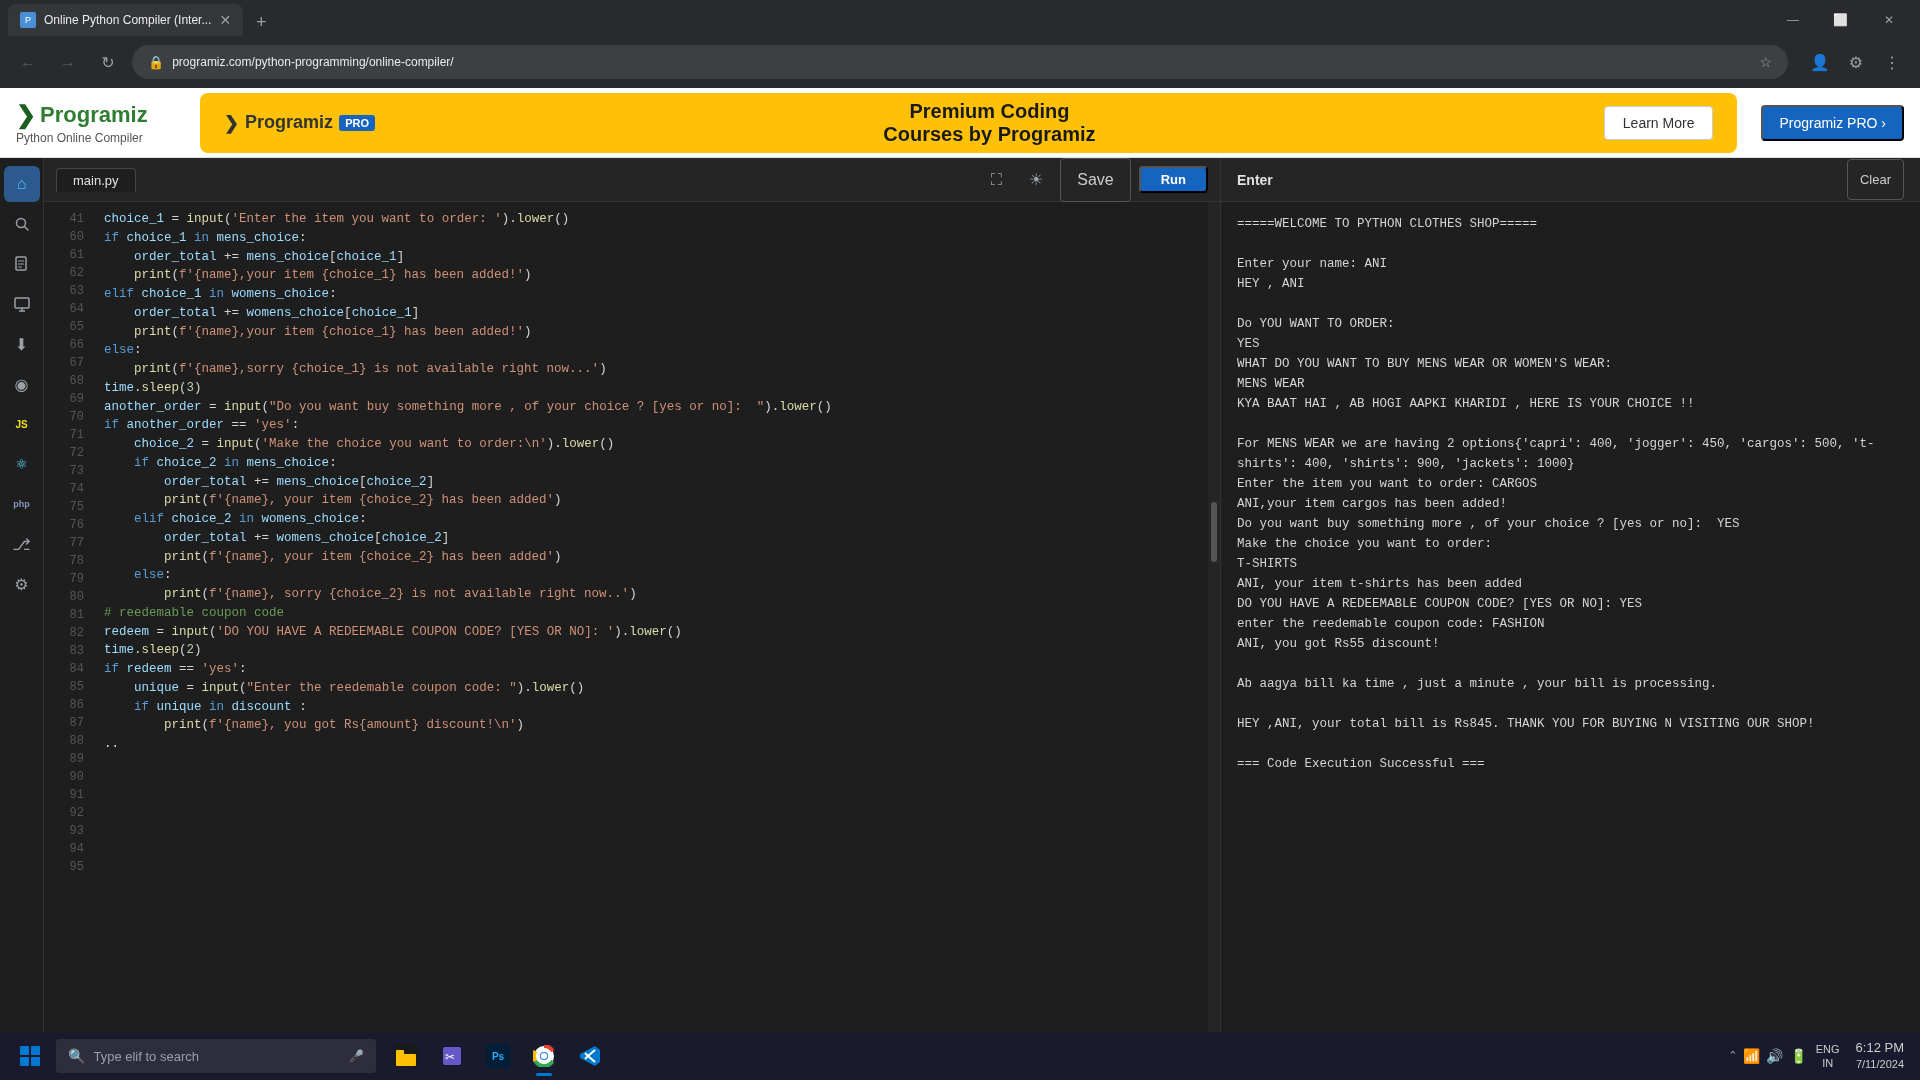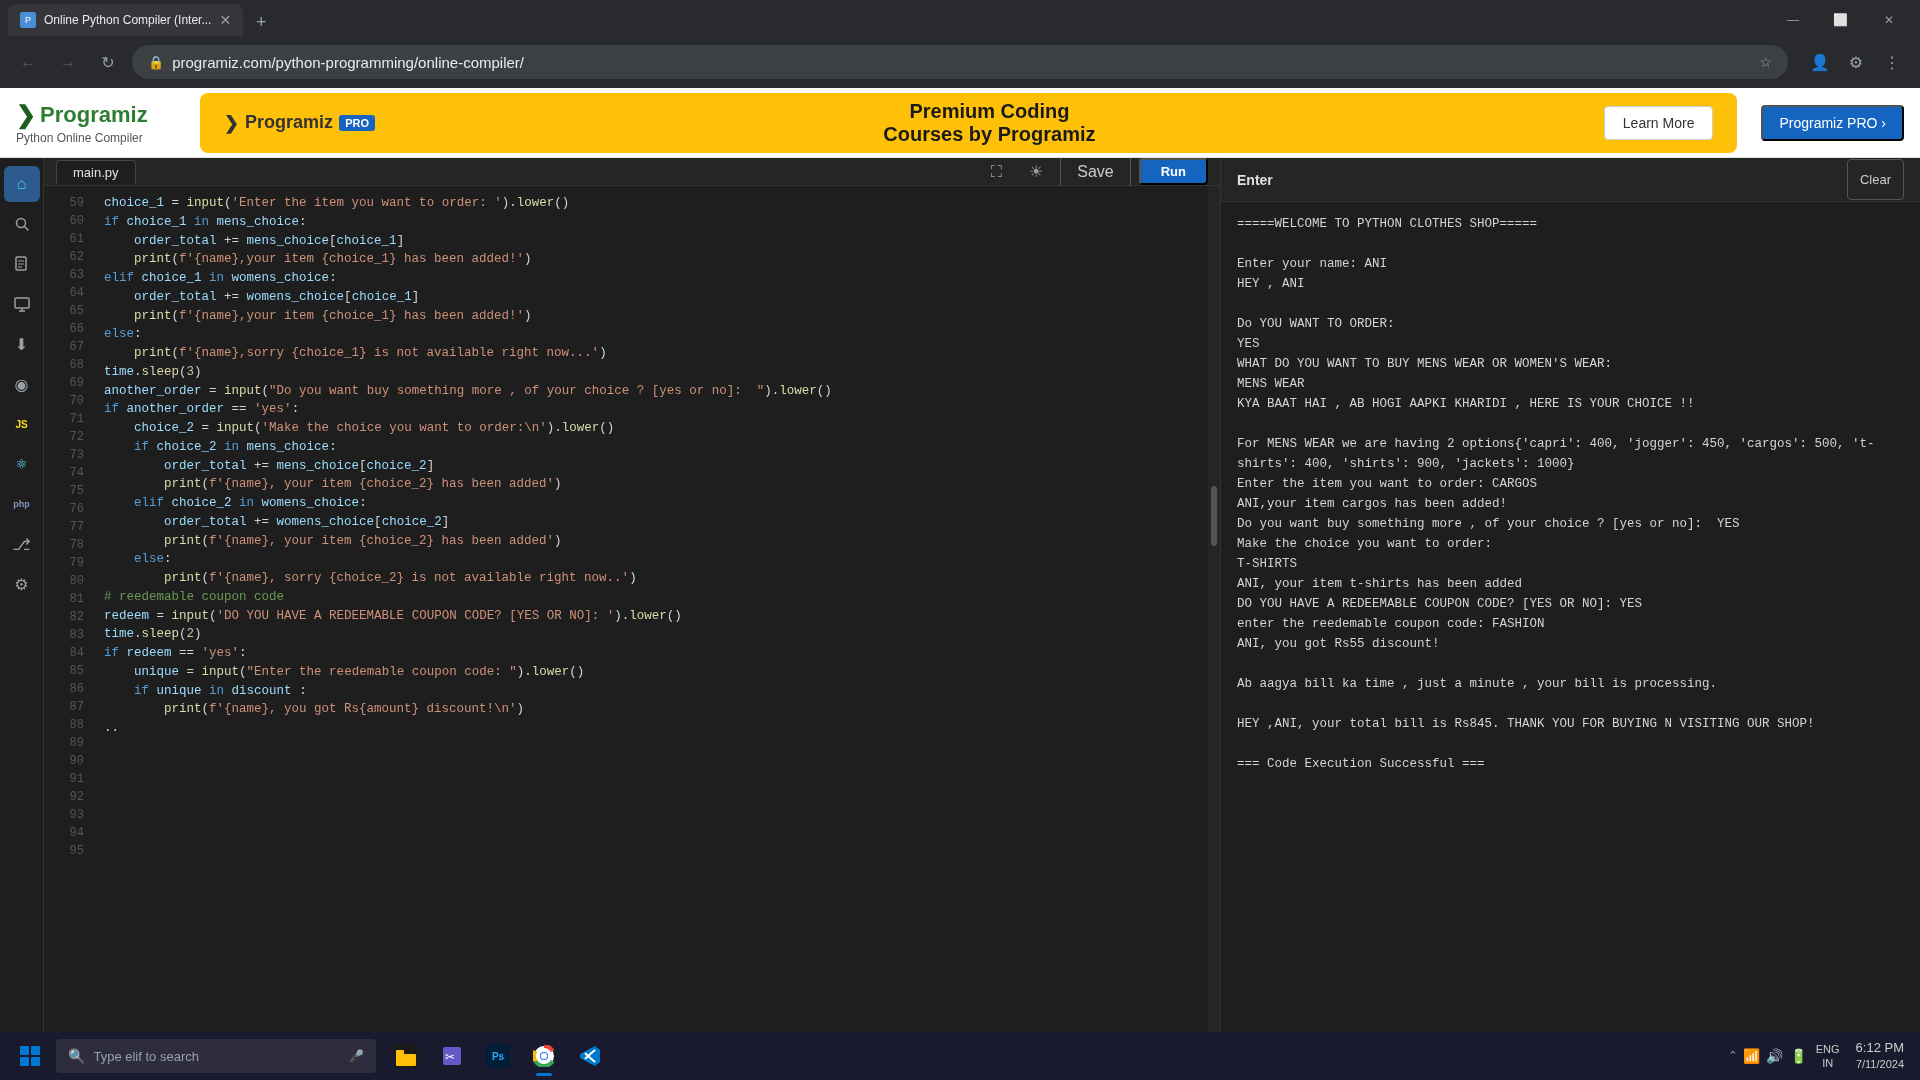--- a/index.html
+++ b/index.html
@@ -13,21 +13,21 @@
     .browser-tab .tab-title { flex: 1; overflow: hidden; text-overflow: ellipsis; white-space: nowrap; font-size: 12px; }
     .browser-tab .tab-close { color: #9aa0a6; cursor: pointer; font-size: 14px; }
     .new-tab-btn { width: 28px; height: 28px; display: flex; align-items: center; justify-content: center; color: #9aa0a6; font-size: 18px; cursor: pointer; margin-left: 4px; }
     .browser-window-controls { margin-left: auto; display: flex; align-items: center; padding-right: 8px; gap: 2px; }
     .win-btn { width: 46px; height: 32px; display: flex; align-items: center; justify-content: center; color: #9aa0a6; font-size: 12px; cursor: pointer; }
 
     .address-bar-row { height: 52px; background: #292a2d; display: flex; align-items: center; padding: 0 12px; gap: 8px; }
     .nav-btn { width: 32px; height: 32px; display: flex; align-items: center; justify-content: center; color: #9aa0a6; font-size: 16px; cursor: pointer; border-radius: 50%; }
     .nav-btn.disabled { opacity: 0.4; cursor: default; }
     .address-bar { flex: 1; height: 34px; background: #3c4043; border-radius: 20px; display: flex; align-items: center; padding: 0 16px; gap: 8px; }
-    .address-text { font-size: 15px; color: #e8eaed; }
+    .address-text { font-size: 12px; color: #e8eaed; }
     .address-bar-right { display: flex; align-items: center; gap: 4px; margin-left: auto; }
     .addr-icon { color: #9aa0a6; font-size: 14px; cursor: pointer; }
     .browser-actions { display: flex; align-items: center; gap: 4px; margin-left: 8px; }
     .br-action-btn { width: 32px; height: 32px; display: flex; align-items: center; justify-content: center; color: #9aa0a6; font-size: 16px; cursor: pointer; border-radius: 50%; }
 
     
     .app-content { flex: 1; display: flex; flex-direction: column; overflow: hidden; }
 
     
     .top-header { height: 70px; background: #fff; display: flex; align-items: center; padding: 0 16px; gap: 16px; border-bottom: 1px solid #e0e0e0; }
@@ -48,21 +48,21 @@
     
     .ide-layout { flex: 1; display: flex; overflow: hidden; }
 
     
     .left-sidebar { width: 44px; background: #1e1e1e; display: flex; flex-direction: column; align-items: center; padding: 8px 0; gap: 4px; border-right: 1px solid #333; }
     .sidebar-icon { width: 36px; height: 36px; display: flex; align-items: center; justify-content: center; border-radius: 6px; cursor: pointer; color: #9aa0a6; font-size: 16px; }
     .sidebar-icon.active { background: #2d5a8e; color: #4fc3f7; }
 
     
     .editor-area { flex: 1; display: flex; flex-direction: column; overflow: hidden; }
-    .editor-toolbar { height: 28px; background: #252526; display: flex; align-items: center; padding: 0 12px; gap: 8px; border-bottom: 1px solid #333; }
+    .editor-toolbar { height: 44px; background: #252526; display: flex; align-items: center; padding: 0 12px; gap: 8px; border-bottom: 1px solid #333; }
     .file-tab { background: #1e1e1e; color: #e0e0e0; padding: 4px 16px; border-radius: 4px 4px 0 0; font-size: 13px; cursor: pointer; border: 1px solid #444; border-bottom: none; }
     .toolbar-spacer { flex: 1; }
     .toolbar-btn { width: 32px; height: 32px; display: flex; align-items: center; justify-content: center; color: #9aa0a6; cursor: pointer; border-radius: 4px; font-size: 16px; }
     .save-btn { background: transparent; border: 1px solid #555; color: #ccc; padding: 12px 16px; border-radius: 4px; font-size: 16px; cursor: pointer; text-align: right; }
     .run-btn { background: #1565c0; color: white; padding: 4px 20px; border-radius: 4px; font-size: 13px; cursor: pointer; font-weight: 600; }
 
     .editor-code { flex: 1; overflow: hidden; display: flex; background: #1e1e1e; }
     .line-numbers { width: 48px; background: #1e1e1e; padding: 8px 0; text-align: right; color: #555; font-size: 12px; font-family: 'Courier New', monospace; line-height: 1.5; padding-right: 8px; flex-shrink: 0; user-select: none; }
     .code-content { flex: 1; padding: 8px 12px; overflow: hidden; font-size: 12.5px; font-family: 'Courier New', monospace; line-height: 1.5; color: #d4d4d4; }
     .code-line { white-space: pre; color: #d4d4d4; }
@@ -204,21 +204,21 @@
       <div class="editor-toolbar">
         <div class="file-tab">main.py</div>
         <div class="toolbar-spacer"></div>
         <div class="toolbar-btn">⛶</div>
         <div class="toolbar-btn">☀</div>
         <button class="save-btn">Save</button>
         <button class="run-btn">Run</button>
       </div>
       <div class="editor-code">
         <div class="line-numbers">
-          <div>59</div>
+          <div>41</div>
             <div>60</div>
             <div>61</div>
             <div>62</div>
             <div>63</div>
             <div>64</div>
             <div>65</div>
             <div>66</div>
             <div>67</div>
             <div>68</div>
             <div>69</div>

